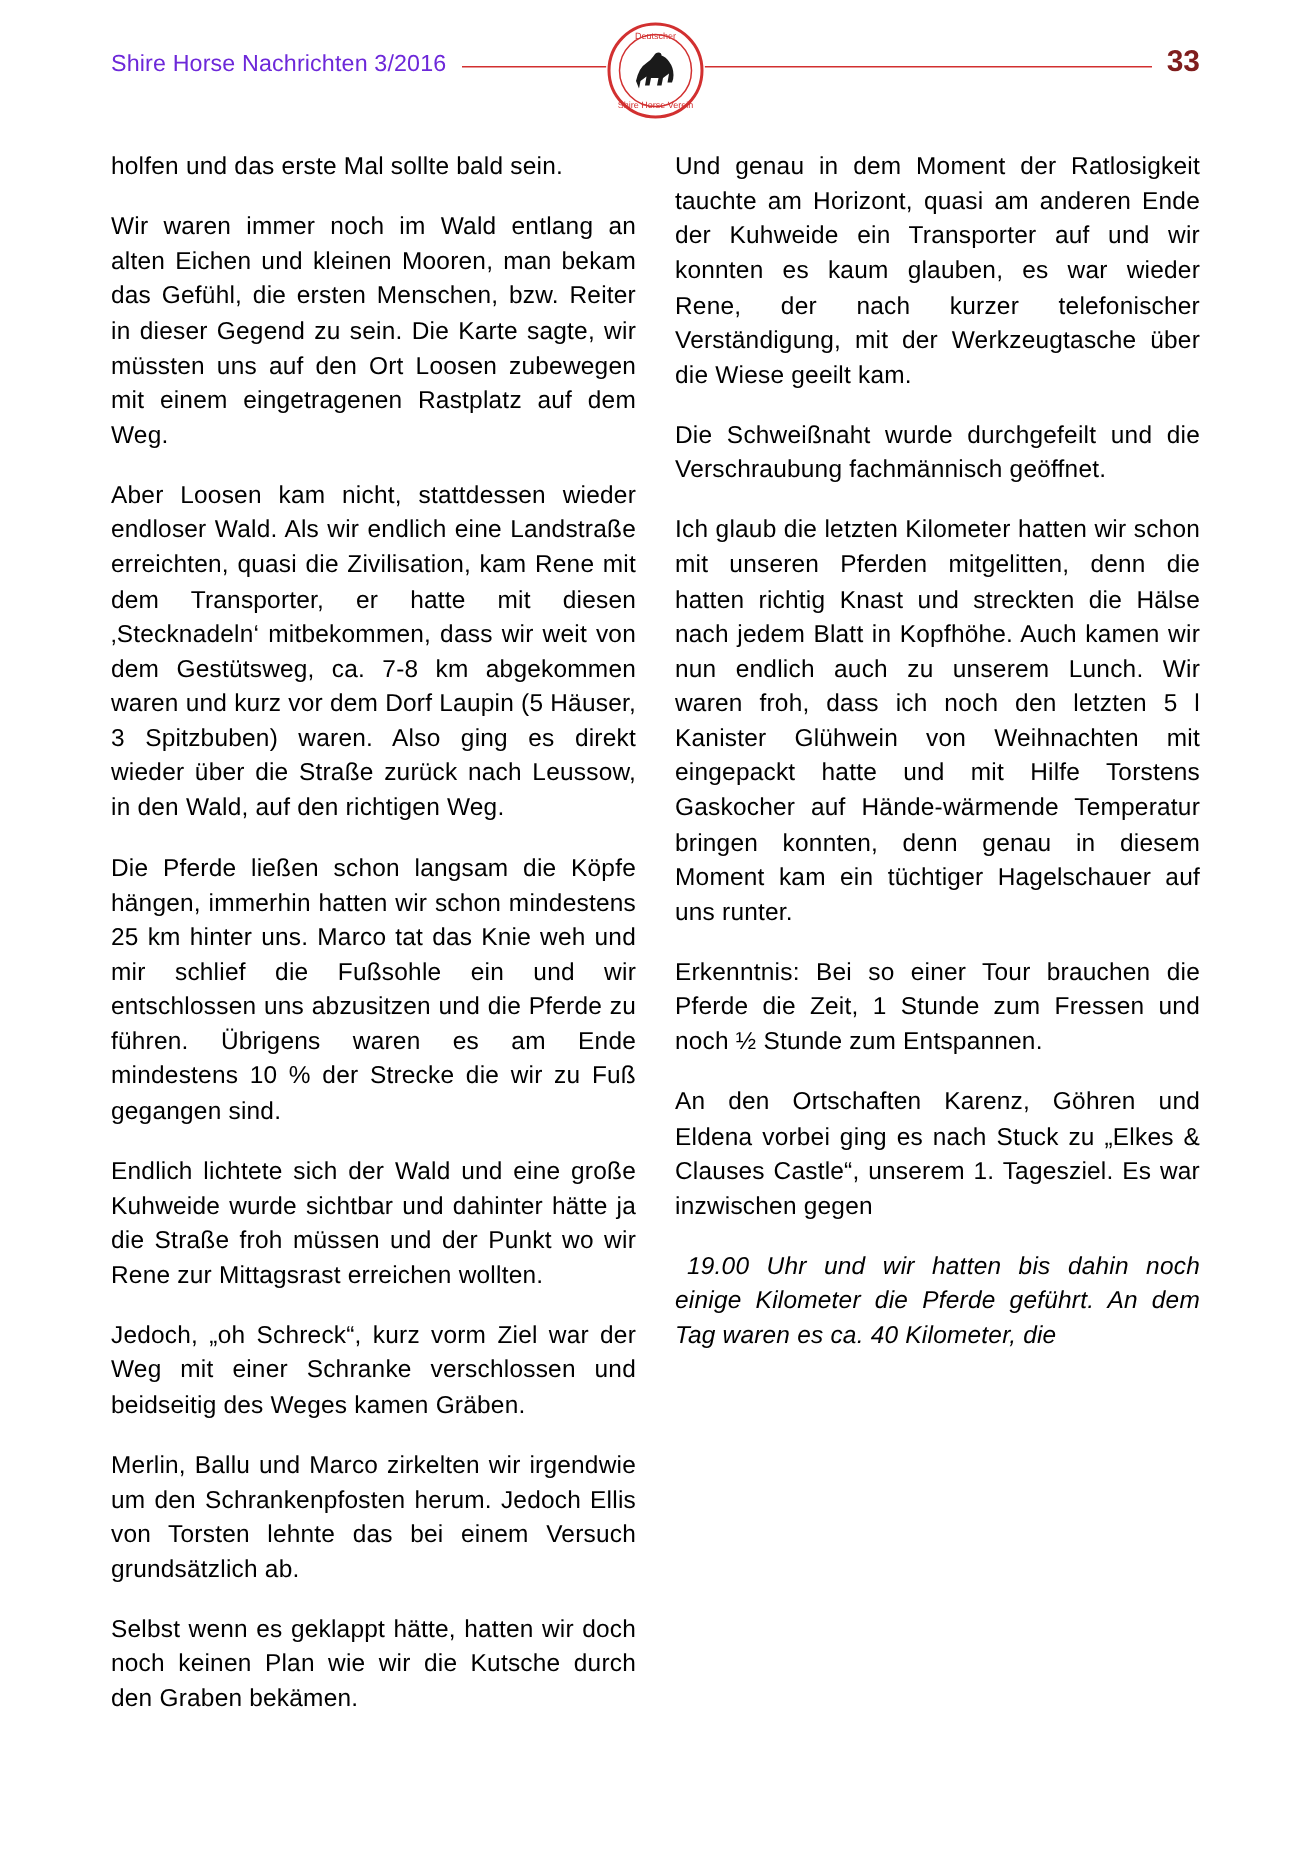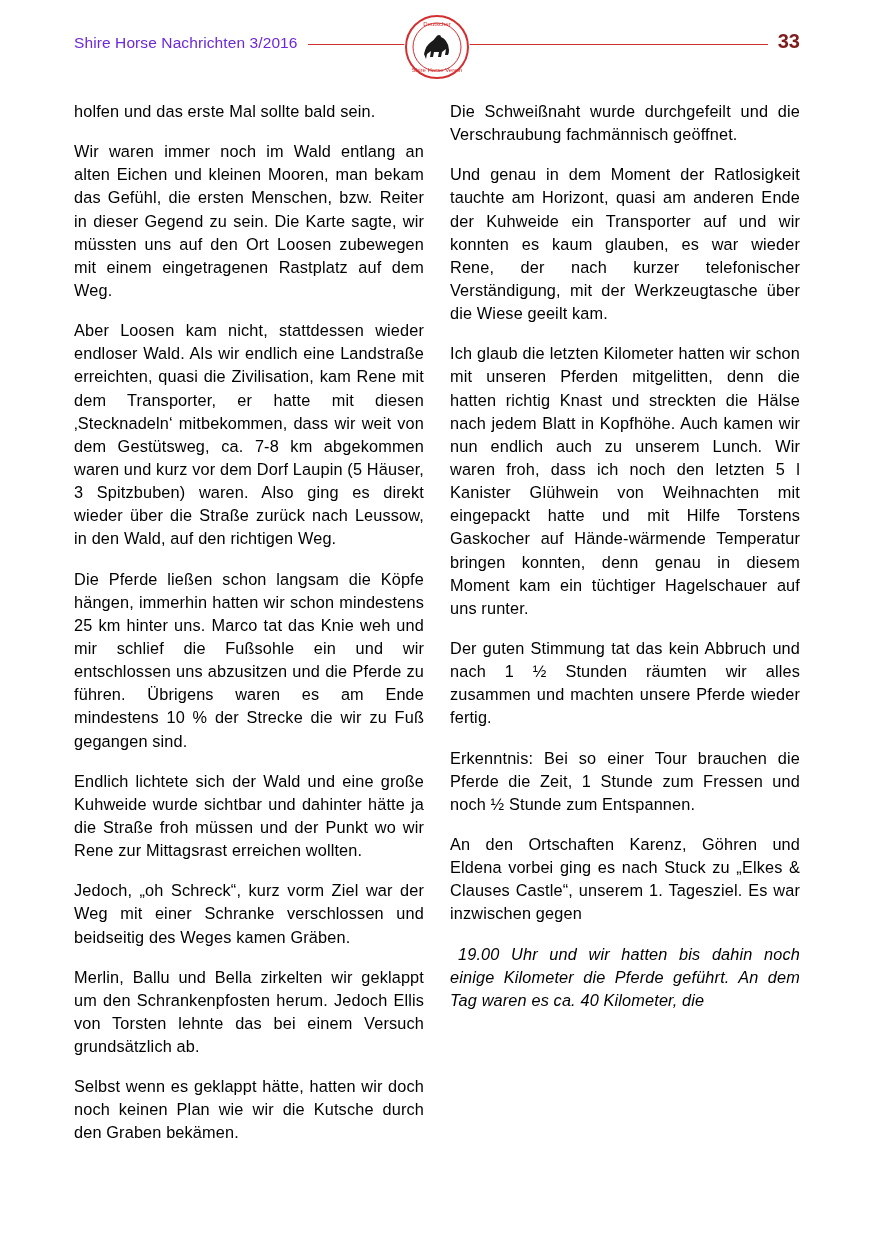--- a/index.html
+++ b/index.html
@@ -129,28 +129,27 @@
 
   <div class="columns">
 
     <div class="col">
       <p class="para">holfen und das erste Mal sollte bald sein.</p>
       <p class="para">Wir waren immer noch im Wald entlang an alten Eichen und kleinen Mooren, man bekam das Gefühl, die ersten Menschen, bzw. Reiter in dieser Gegend zu sein. Die Karte sagte, wir müssten uns auf den Ort Loosen zubewegen mit einem eingetragenen Rastplatz auf dem Weg.</p>
       <p class="para">Aber Loosen kam nicht, stattdessen wieder endloser Wald. Als wir endlich eine Landstraße erreichten, quasi die Zivilisation, kam Rene mit dem Transporter, er hatte mit diesen ‚Stecknadeln‘ mitbekommen, dass wir weit von dem Gestütsweg, ca. 7-8 km abgekommen waren und kurz vor dem Dorf Laupin (5 Häuser, 3 Spitzbuben) waren. Also ging es direkt wieder über die Straße zurück nach Leussow, in den Wald, auf den richtigen Weg.</p>
       <p class="para">Die Pferde ließen schon langsam die Köpfe hängen, immerhin hatten wir schon mindestens 25 km hinter uns. Marco tat das Knie weh und mir schlief die Fußsohle ein und wir entschlossen uns abzusitzen und die Pferde zu führen. Übrigens waren es am Ende mindestens 10 % der Strecke die wir zu Fuß gegangen sind.</p>
       <p class="para">Endlich lichtete sich der Wald und eine große Kuhweide wurde sichtbar und dahinter hätte ja die Straße froh müssen und der Punkt wo wir Rene zur Mittagsrast erreichen wollten.</p>
       <p class="para">Jedoch, „oh Schreck“, kurz vorm Ziel war der Weg mit einer Schranke verschlossen und beidseitig des Weges kamen Gräben.</p>
-      <p class="para">Merlin, Ballu und Bella zirkelten wir geklappt um den Schrankenpfosten herum. Jedoch Ellis von Torsten lehnte das bei einem Versuch grundsätzlich ab.</p>
+      <p class="para">Merlin, Ballu und Marco zirkelten wir irgendwie um den Schrankenpfosten herum. Jedoch Ellis von Torsten lehnte das bei einem Versuch grundsätzlich ab.</p>
       <p class="para">Selbst wenn es geklappt hätte, hatten wir doch noch keinen Plan wie wir die Kutsche durch den Graben bekämen.</p>
     </div>
 
     <div class="col">
+      <p class="para">Und genau in dem Moment der Ratlosigkeit tauchte am Horizont, quasi am anderen Ende der Kuhweide ein Transporter auf und wir konnten es kaum glauben, es war wieder Rene, der nach kurzer telefonischer Verständigung, mit der Werkzeugtasche über die Wiese geeilt kam.</p>
       <p class="para">Die Schweißnaht wurde durchgefeilt und die Verschraubung fachmännisch geöffnet.</p>
-      <p class="para">Und genau in dem Moment der Ratlosigkeit tauchte am Horizont, quasi am anderen Ende der Kuhweide ein Transporter auf und wir konnten es kaum glauben, es war wieder Rene, der nach kurzer telefonischer Verständigung, mit der Werkzeugtasche über die Wiese geeilt kam.</p>
       <p class="para">Ich glaub die letzten Kilometer hatten wir schon mit unseren Pferden mitgelitten, denn die hatten richtig Knast und streckten die Hälse nach jedem Blatt in Kopfhöhe. Auch kamen wir nun endlich auch zu unserem Lunch. Wir waren froh, dass ich noch den letzten 5 l Kanister Glühwein von Weihnachten mit eingepackt hatte und mit Hilfe Torstens Gaskocher auf Hände-wärmende Temperatur bringen konnten, denn genau in diesem Moment kam ein tüchtiger Hagelschauer auf uns runter.</p>
-      <p class="para">Der guten Stimmung tat das kein Abbruch und nach 1 ½ Stunden räumten wir alles zusammen und machten unsere Pferde wieder fertig.</p>
       <p class="para bold">Erkenntnis: Bei so einer Tour brauchen die Pferde die Zeit, 1 Stunde zum Fressen und noch ½ Stunde zum Entspannen.</p>
       <p class="para">An den Ortschaften Karenz, Göhren und Eldena vorbei ging es nach Stuck zu „Elkes &amp; Clauses Castle“, unserem 1. Tagesziel. Es war inzwischen gegen</p>
       <p class="para indent">19.00 Uhr und wir hatten bis dahin noch einige Kilometer die Pferde geführt. An dem Tag waren es ca. 40 Kilometer, die</p>
     </div>
 
   </div>
 </div>
 
 </body></html>

